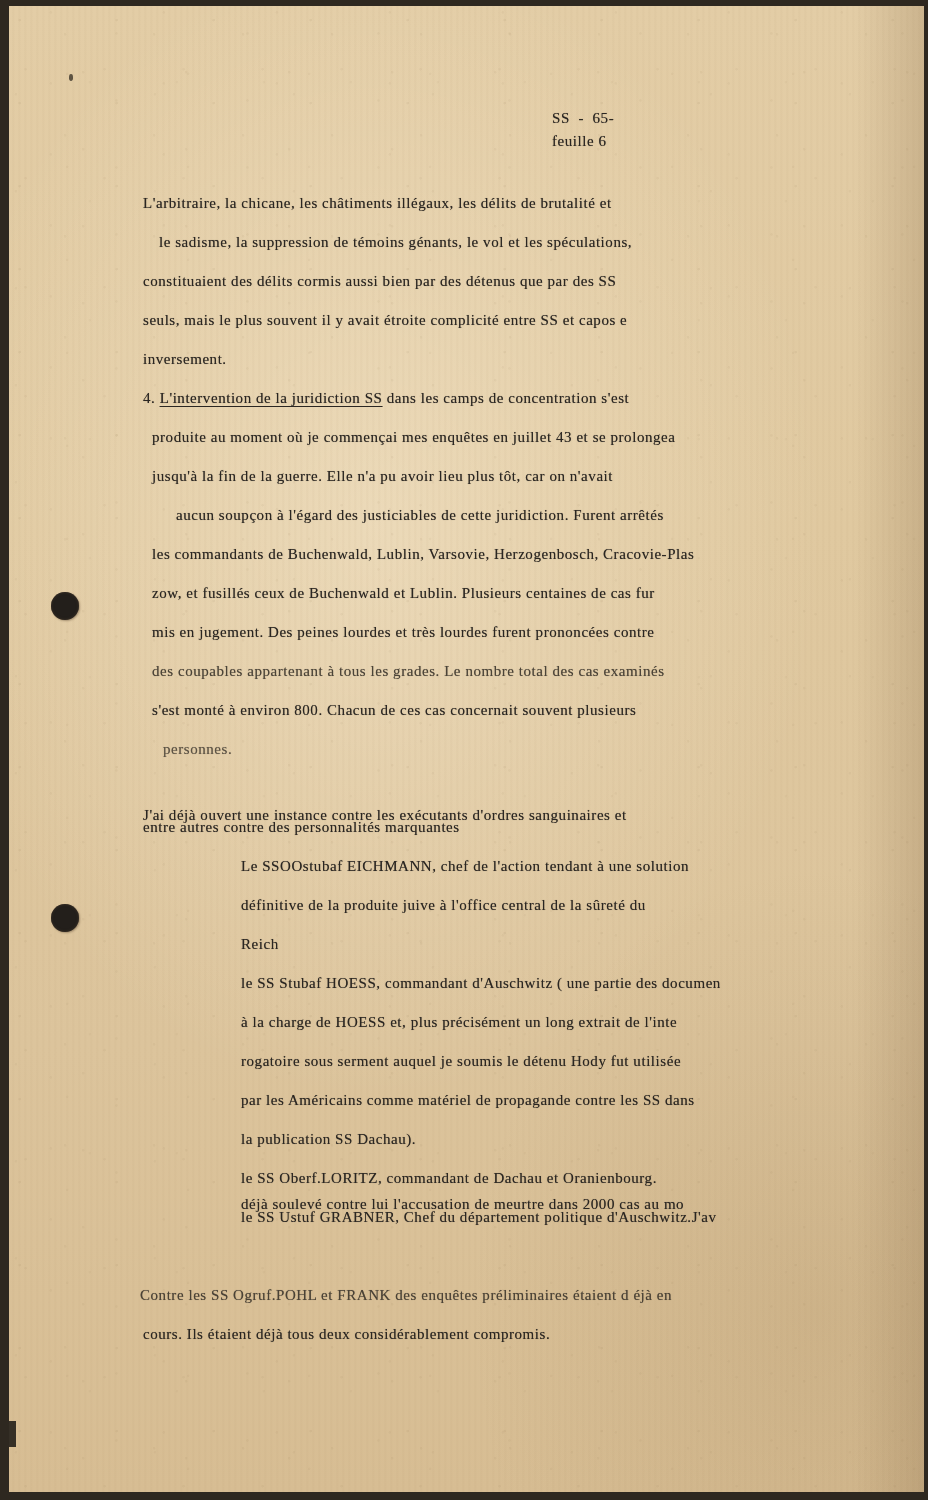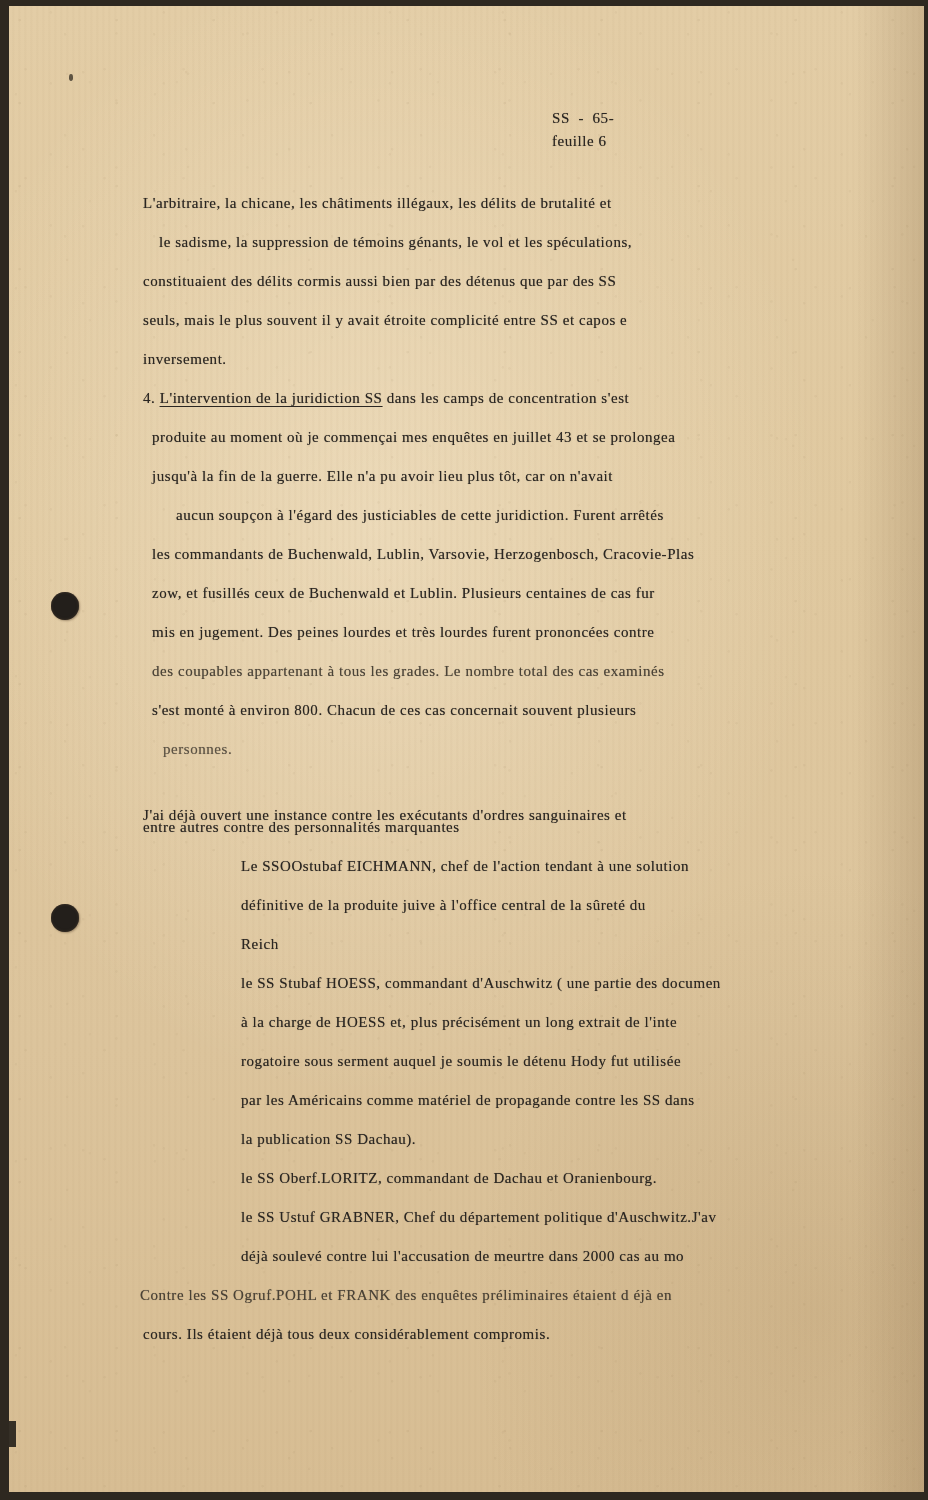--- a/index.html
+++ b/index.html
@@ -211,21 +211,21 @@
       <span class="typed line" style="left:232px; top:1087px;">par les Américains comme matériel de propagande contre les SS dans</span>
       <span class="typed line" style="left:232px; top:1126px;">la publication SS Dachau).</span>
     </div>
 
     <div>
       <span class="typed line" style="left:232px; top:1165px;">le SS Oberf.LORITZ, commandant de Dachau et Oranienbourg.</span>
     </div>
 
     <div>
       <span class="typed line" style="left:232px; top:1204px;">le SS Ustuf GRABNER, Chef du département politique d'Auschwitz.J'av</span>
-      <span class="typed line" style="left:232px; top:1243px;">déjà soulevé contre lui l'accusation de meurtre dans 2000 cas au mo</span>
+      <span class="typed line" style="left:232px; top:1191px;">déjà soulevé contre lui l'accusation de meurtre dans 2000 cas au mo</span>
     </div>
 
     <div>
       <span class="typed line faint" style="left:131px; top:1282px;">Contre les SS Ogruf.POHL et FRANK des enquêtes préliminaires étaient d éjà en</span>
       <span class="typed line" style="left:134px; top:1321px;">cours. Ils étaient déjà tous deux considérablement compromis.</span>
     </div>
 
     <div class="punch" id="punch-top"></div>
     <div class="punch" id="punch-bottom"></div>
     <div class="speck" id="speck-top-left"></div>

